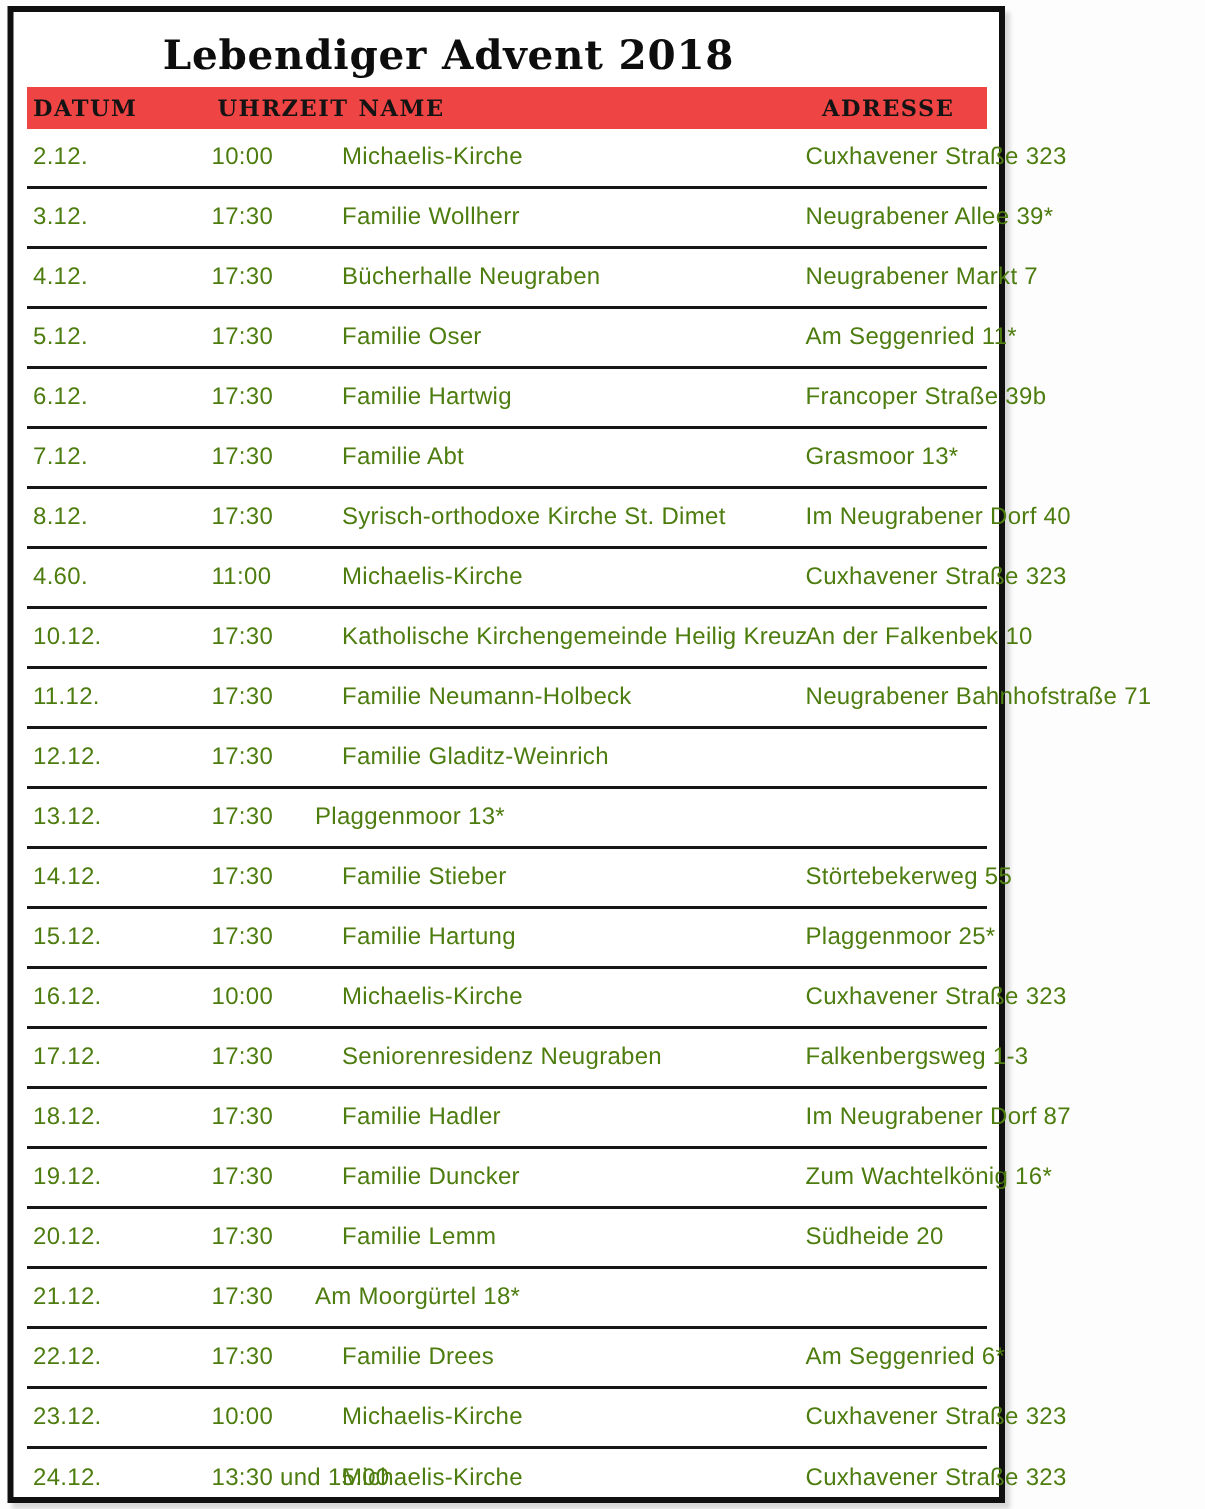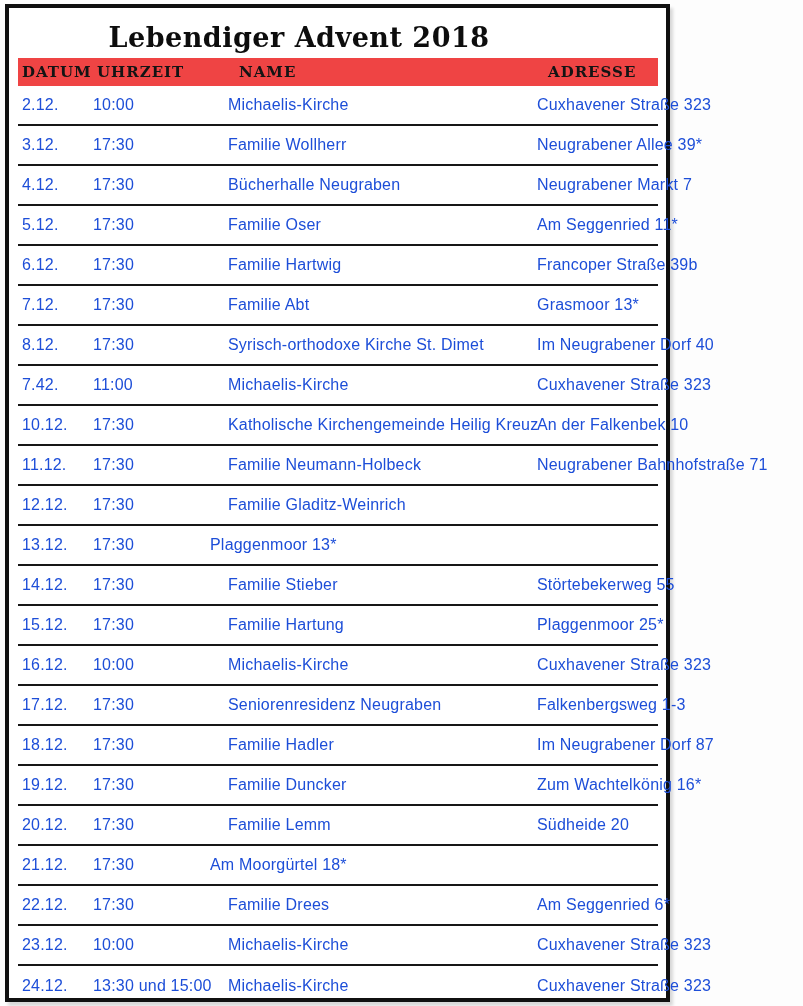--- a/index.html
+++ b/index.html
@@ -62,27 +62,27 @@
     color: #141414;
   }
   .header-band .cell { padding-left: 4px; white-space: nowrap; }
   .header-band .c-name,
   .header-band .c-adresse { padding-left: 11px; }
   .row {
     height: 40px;
     border-bottom: 2px solid #161616;
     box-sizing: border-box;
     font-size: 16px;
-    color: #1d4ed8;
+    color: #4d7c0f;
     letter-spacing: 0.2px;
   }
   .row:last-child { border-bottom: none; }
   .row .cell { white-space: nowrap; overflow: visible; }
   .c-datum  { padding-left: 4px; }
-  .c-uhrzeit{ padding-left: 0; }
+  .c-uhrzeit{ padding-left: 0; margin-left: 48px; }
   .c-name   { padding-left: 0; margin-left: 18px; }
   .c-adresse{ padding-left: 0; }
 </style>
 </head>
 <body>
 
 <div class="page">
   <div class="frame">
     <div class="content">
 
@@ -141,21 +141,21 @@
   </div>
 
   <div class="grid-row row">
     <div class="cell c-datum">8.12.</div>
     <div class="cell c-uhrzeit">17:30</div>
     <div class="cell c-name">Syrisch-orthodoxe Kirche St. Dimet</div>
     <div class="cell c-adresse">Im Neugrabener Dorf 40</div>
   </div>
 
   <div class="grid-row row">
-    <div class="cell c-datum">7.42.</div>
+    <div class="cell c-datum">4.60.</div>
     <div class="cell c-uhrzeit">11:00</div>
     <div class="cell c-name">Michaelis-Kirche</div>
     <div class="cell c-adresse">Cuxhavener Straße 323</div>
   </div>
 
   <div class="grid-row row">
     <div class="cell c-datum">10.12.</div>
     <div class="cell c-uhrzeit">17:30</div>
     <div class="cell c-name">Katholische Kirchengemeinde Heilig Kreuz</div>
     <div class="cell c-adresse">An der Falkenbek 10</div>

